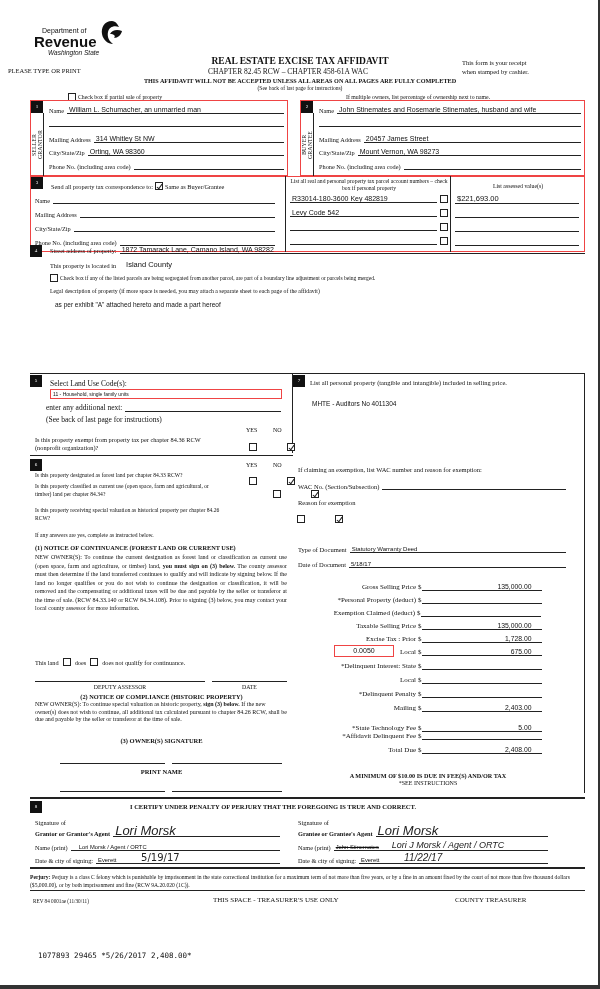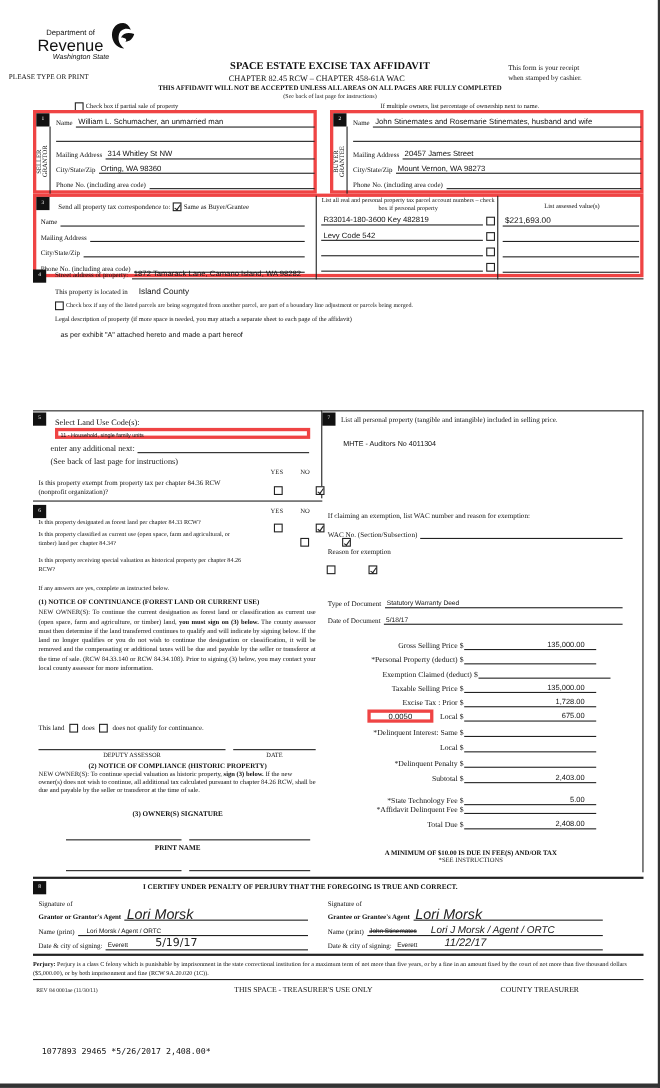--- a/index.html
+++ b/index.html
@@ -2,47 +2,47 @@
 <html><head>
 <meta charset="utf-8">
 <style>
 *{box-sizing:border-box;margin:0;padding:0}
 body{width:600px;height:989px;background:#fff;font-family:"Liberation Serif",serif;color:#111;position:relative;overflow:hidden}
 .abs{position:absolute}
 .sans{font-family:"Liberation Sans",sans-serif}
 .fill{font-family:"Liberation Sans",sans-serif;font-size:7px;color:#111}
 .lbl{font-size:6.3px}
 .ul{border-bottom:1px solid #222}
-.box{border:3px solid #ef4444}
+.box{border:1px solid #ef4444}
 .num{position:absolute;background:#111;color:#fff;font-size:5px;width:12px;height:12px;text-align:center;line-height:12px}
 .cb{display:inline-block;width:8px;height:8px;border:1px solid #222;vertical-align:middle;position:relative;background:#fff}
 .cb.checked::after{content:"";position:absolute;left:2px;top:0px;width:2px;height:5px;border-right:1px solid #222;border-bottom:1px solid #222;transform:rotate(35deg)}
 .row{position:absolute;display:flex;align-items:flex-end;gap:3px;white-space:nowrap}
 .line{flex:1;border-bottom:1px solid #222;height:9px;position:relative}
 .line span{position:absolute;left:2px;bottom:0;font-family:"Liberation Sans",sans-serif;font-size:7px}
 .vert{position:absolute;writing-mode:vertical-rl;transform:rotate(180deg);font-size:6px;text-align:center;line-height:7px}
 .money{position:absolute;display:flex;align-items:flex-end;font-size:7px;white-space:nowrap}
 .money .ml{text-align:right;width:120px;padding-right:2px}
 .money .mv{width:120px;border-bottom:1px solid #222;text-align:right;font-family:"Liberation Sans",sans-serif;font-size:6.8px;height:9px;line-height:9px;padding-right:10px}
 .sig{font-family:"DejaVu Serif",serif;font-style:italic;color:#222}
 </style>
 </head>
 <body>
 
 <div class="abs" style="left:30px;top:20px;width:100px;height:40px">
   <div class="abs sans" style="left:12px;top:7px;font-size:7px">Department of</div>
-  <div class="abs sans" style="left:4px;top:13px;font-size:15px;font-weight:normal">Revenue</div>
+  <div class="abs sans" style="left:4px;top:13px;font-size:15px;font-weight:bold">Revenue</div>
   <div class="abs sans" style="left:18px;top:29px;font-size:6.5px;font-style:italic">Washington State</div>
   <svg class="abs" style="left:70px;top:0px" width="24" height="26" viewBox="0 0 24 26">
       <path d="M12 1 C4 1 1 8 2 14 C3 20 8 24 13 24 C9 21 7 17 8 12 C9 7 14 5 19 7 C17 3 15 1 12 1Z" fill="#111"></path>
       <path d="M10 14 C12 10 17 9 22 11 C21 15 18 18 14 18 C16 16 14 14 10 14Z" fill="#111"></path>
     </svg>
 </div>
 <div class="abs" style="left:8px;top:67px;font-size:6.5px">PLEASE TYPE OR PRINT</div>
-<div class="abs" style="left:0;width:600px;top:56px;text-align:center;font-size:9.5px;font-weight:bold">SPACE ESTATE EXCISE TAX AFFIDAVIT</div>
+<div class="abs" style="left:0;width:600px;top:56px;text-align:center;font-size:9.5px;font-weight:bold">REAL ESTATE EXCISE TAX AFFIDAVIT</div>
 <div class="abs" style="left:0;width:576px;top:67px;text-align:center;font-size:7.5px">CHAPTER 82.45 RCW – CHAPTER 458-61A WAC</div>
 <div class="abs" style="left:462px;top:59px;font-size:6.5px">This form is your receipt</div>
 <div class="abs" style="left:462px;top:68px;font-size:6.5px">when stamped by cashier.</div>
 <div class="abs" style="left:0;width:600px;top:77px;text-align:center;font-size:6.2px;font-weight:bold">THIS AFFIDAVIT WILL NOT BE ACCEPTED UNLESS ALL AREAS ON ALL PAGES ARE FULLY COMPLETED</div>
 <div class="abs" style="left:0;width:600px;top:85px;text-align:center;font-size:5.5px">(See back of last page for instructions)</div>
 <div class="abs" style="left:68px;top:93px;font-size:5.8px;display:flex;align-items:center;gap:2px">
   <span class="cb"></span>
   <span>Check box if partial sale of property</span>
 </div>
 <div class="abs" style="left:346px;top:94px;font-size:5.8px">If multiple owners, list percentage of ownership next to name.</div>
@@ -257,21 +257,21 @@
   <div class="money" style="left:5px;top:208px">
       <span class="ml">Gross Selling Price</span>
       <span>$</span>
       <span class="mv">135,000.00</span>
     </div>
   <div class="money" style="left:5px;top:221px">
       <span class="ml">*Personal Property (deduct)</span>
       <span>$</span>
       <span class="mv"></span>
     </div>
-  <div class="money" style="left:18px;top:234px">
+  <div class="money" style="left:4px;top:234px">
       <span class="ml">Exemption Claimed (deduct)</span>
       <span>$</span>
       <span class="mv"></span>
     </div>
   <div class="money" style="left:5px;top:247px">
       <span class="ml">Taxable Selling Price</span>
       <span>$</span>
       <span class="mv">135,000.00</span>
     </div>
   <div class="money" style="left:5px;top:260px">
@@ -279,36 +279,36 @@
       <span>$</span>
       <span class="mv">1,728.00</span>
     </div>
   <div class="abs box fill" style="left:41px;top:271px;width:60px;height:12px;text-align:center;line-height:10px;font-size:7px">0.0050</div>
   <div class="money" style="left:5px;top:273px">
       <span class="ml">Local</span>
       <span>$</span>
       <span class="mv">675.00</span>
     </div>
   <div class="money" style="left:5px;top:287px">
-      <span class="ml">*Delinquent Interest: Same</span>
+      <span class="ml">*Delinquent Interest: State</span>
       <span>$</span>
       <span class="mv"></span>
     </div>
   <div class="money" style="left:5px;top:301px">
       <span class="ml">Local</span>
       <span>$</span>
       <span class="mv"></span>
     </div>
   <div class="money" style="left:5px;top:315px">
       <span class="ml">*Delinquent Penalty</span>
       <span>$</span>
       <span class="mv"></span>
     </div>
   <div class="money" style="left:5px;top:329px">
-      <span class="ml">Subtotal</span>
+      <span class="ml">Mailing</span>
       <span>$</span>
       <span class="mv">2,403.00</span>
     </div>
   <div class="money" style="left:5px;top:349px">
       <span class="ml">*State Technology Fee</span>
       <span>$</span>
       <span class="mv">5.00</span>
     </div>
   <div class="money" style="left:5px;top:357px">
       <span class="ml">*Affidavit Delinquent Fee</span>

